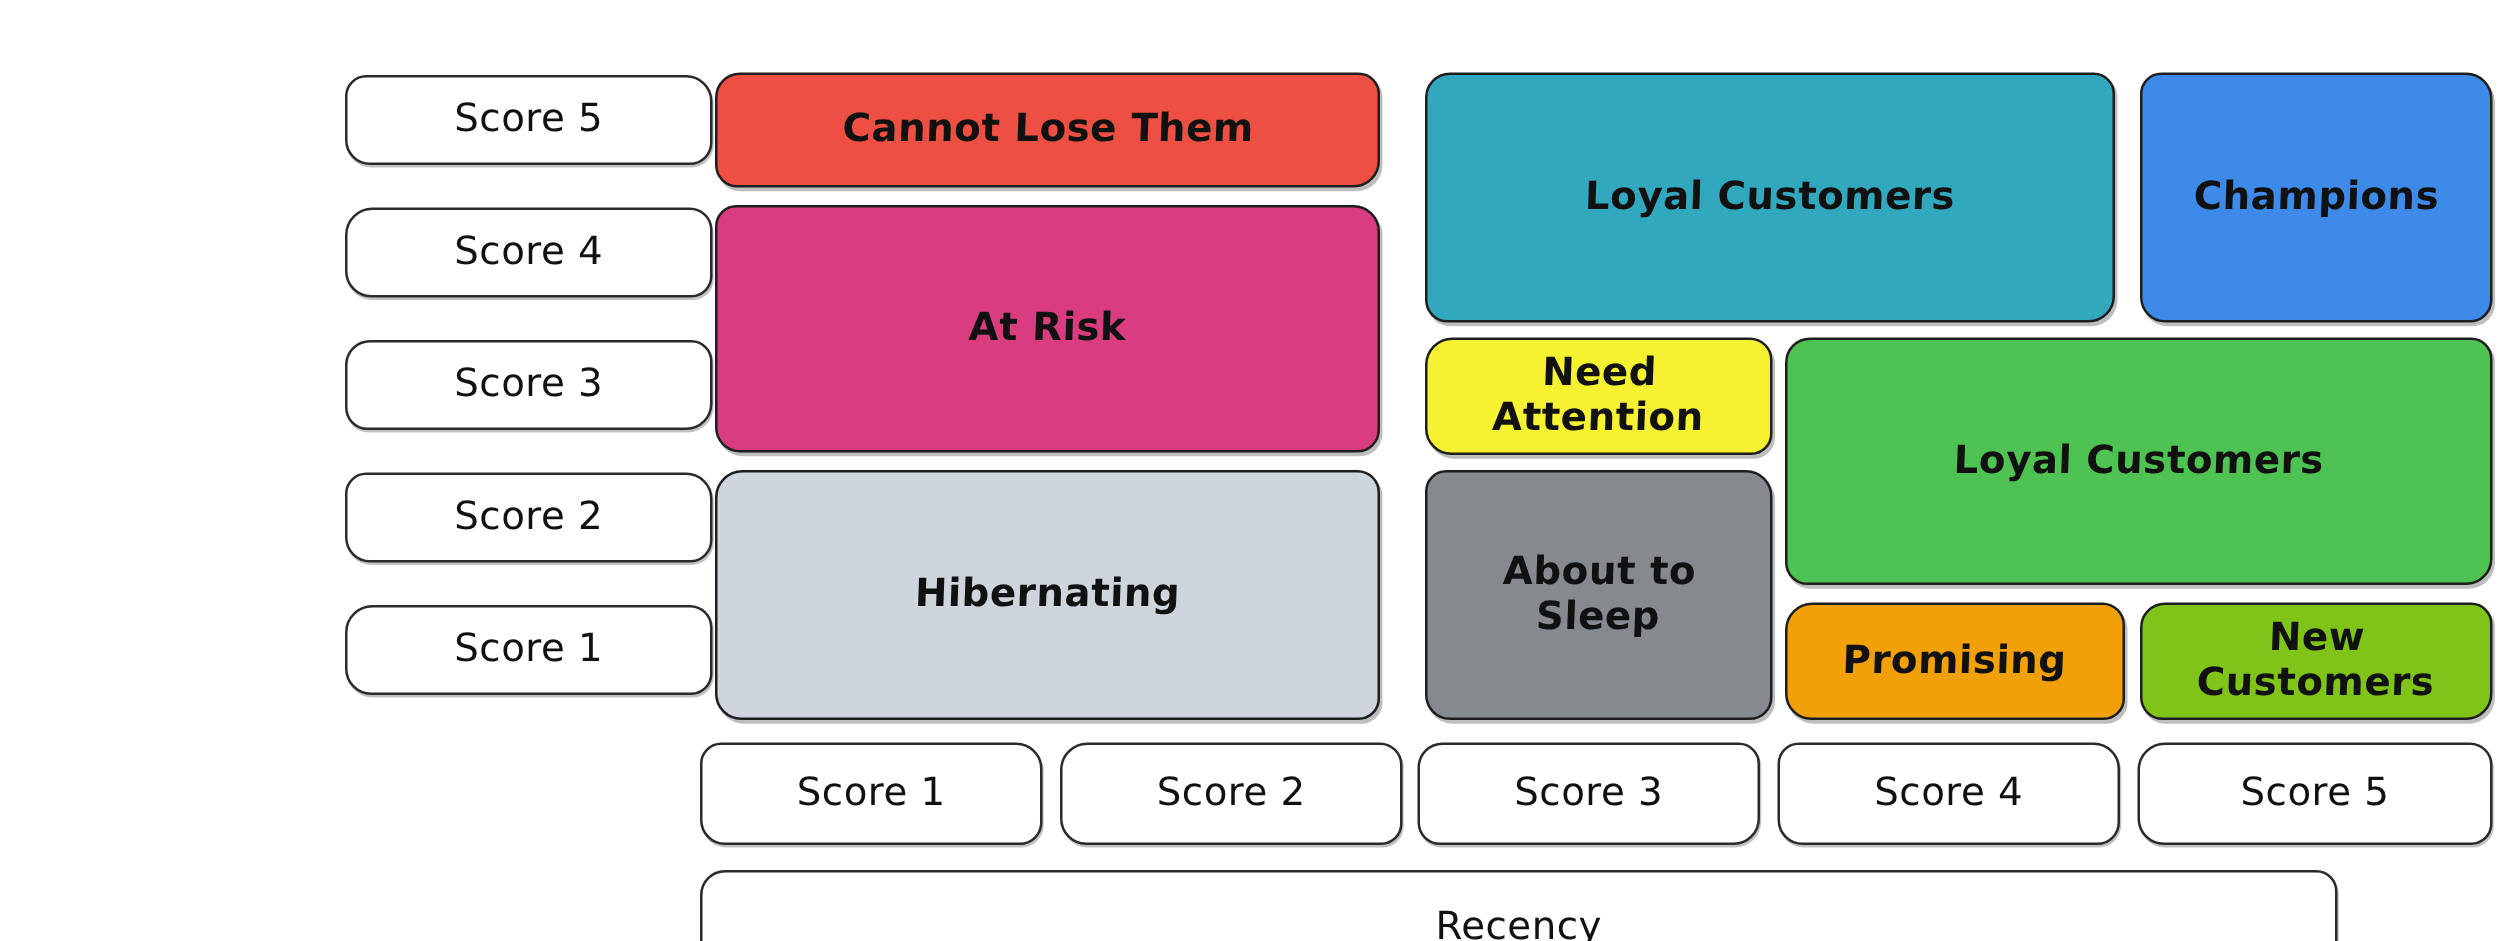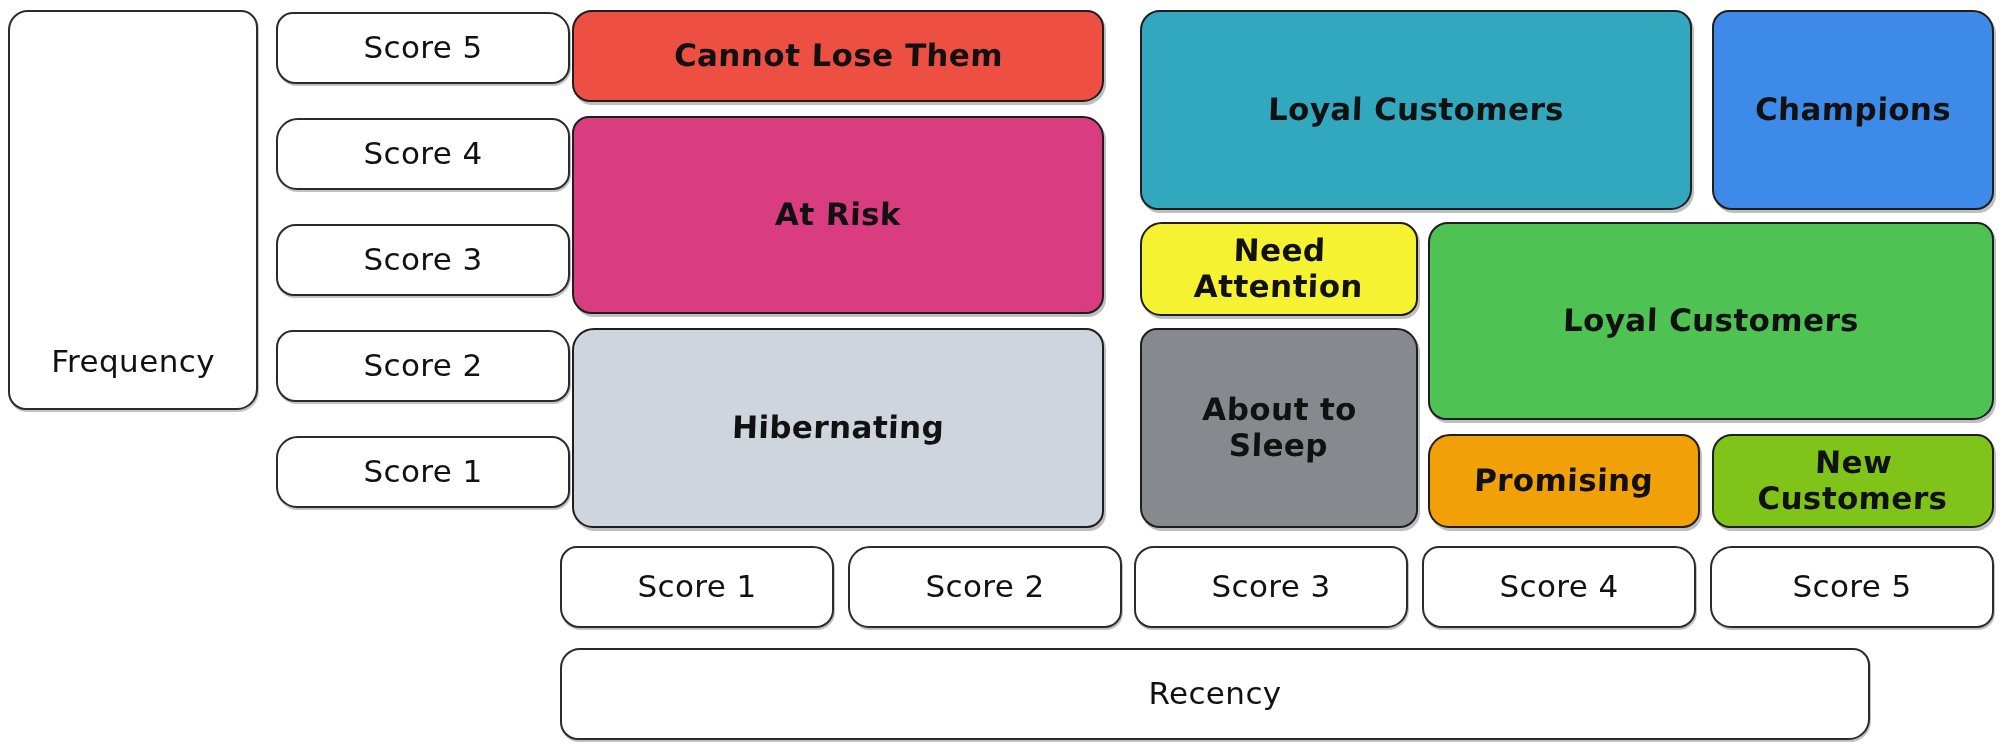--- a/index.html
+++ b/index.html
@@ -27,20 +27,21 @@
     border: 2.2px solid #1e1e1e;
     color: #111111;
     text-align: center;
     letter-spacing: 0.4px;
     font-family: "DejaVu Sans", sans-serif;
     font-weight: 700;
     font-size: 31px;
     line-height: 1.15;
     box-shadow: 2px 3px 0px rgba(40,40,45,0.30);
     padding: 0 10px;
+    margin-top: 48px;
   }
   .axis-box {
     background: #ffffff;
     border: 2.2px solid #2b2b2b;
     font-weight: 400;
     box-shadow: 1px 2px 0px rgba(80,80,90,0.35);
   }
   .seg-box {
     font-weight: 700;
   }
@@ -55,23 +56,20 @@
   
   .r1 { border-radius: 20px 17px 21px 18px; }
   .r2 { border-radius: 17px 21px 18px 20px; }
   .r3 { border-radius: 22px 18px 17px 21px; }
 </style>
 </head>
 <body>
 
 <div id="canvas">
 
-  <div class="box axis-box r1" style="left:8px; top:10px; width:250px; height:400px; align-items:flex-end; padding-bottom:28px;">
-    <span class="label-span">Frequency</span>
-  </div>
 
   <div class="box axis-box r2" style="left:276px; top:12px; width:294px; height:72px;">
     <span class="label-span">Score 5</span>
   </div>
   <div class="box axis-box r3" style="left:276px; top:118px; width:294px; height:72px;">
     <span class="label-span">Score 4</span>
   </div>
   <div class="box axis-box r1" style="left:276px; top:224px; width:294px; height:72px;">
     <span class="label-span">Score 3</span>
   </div>

